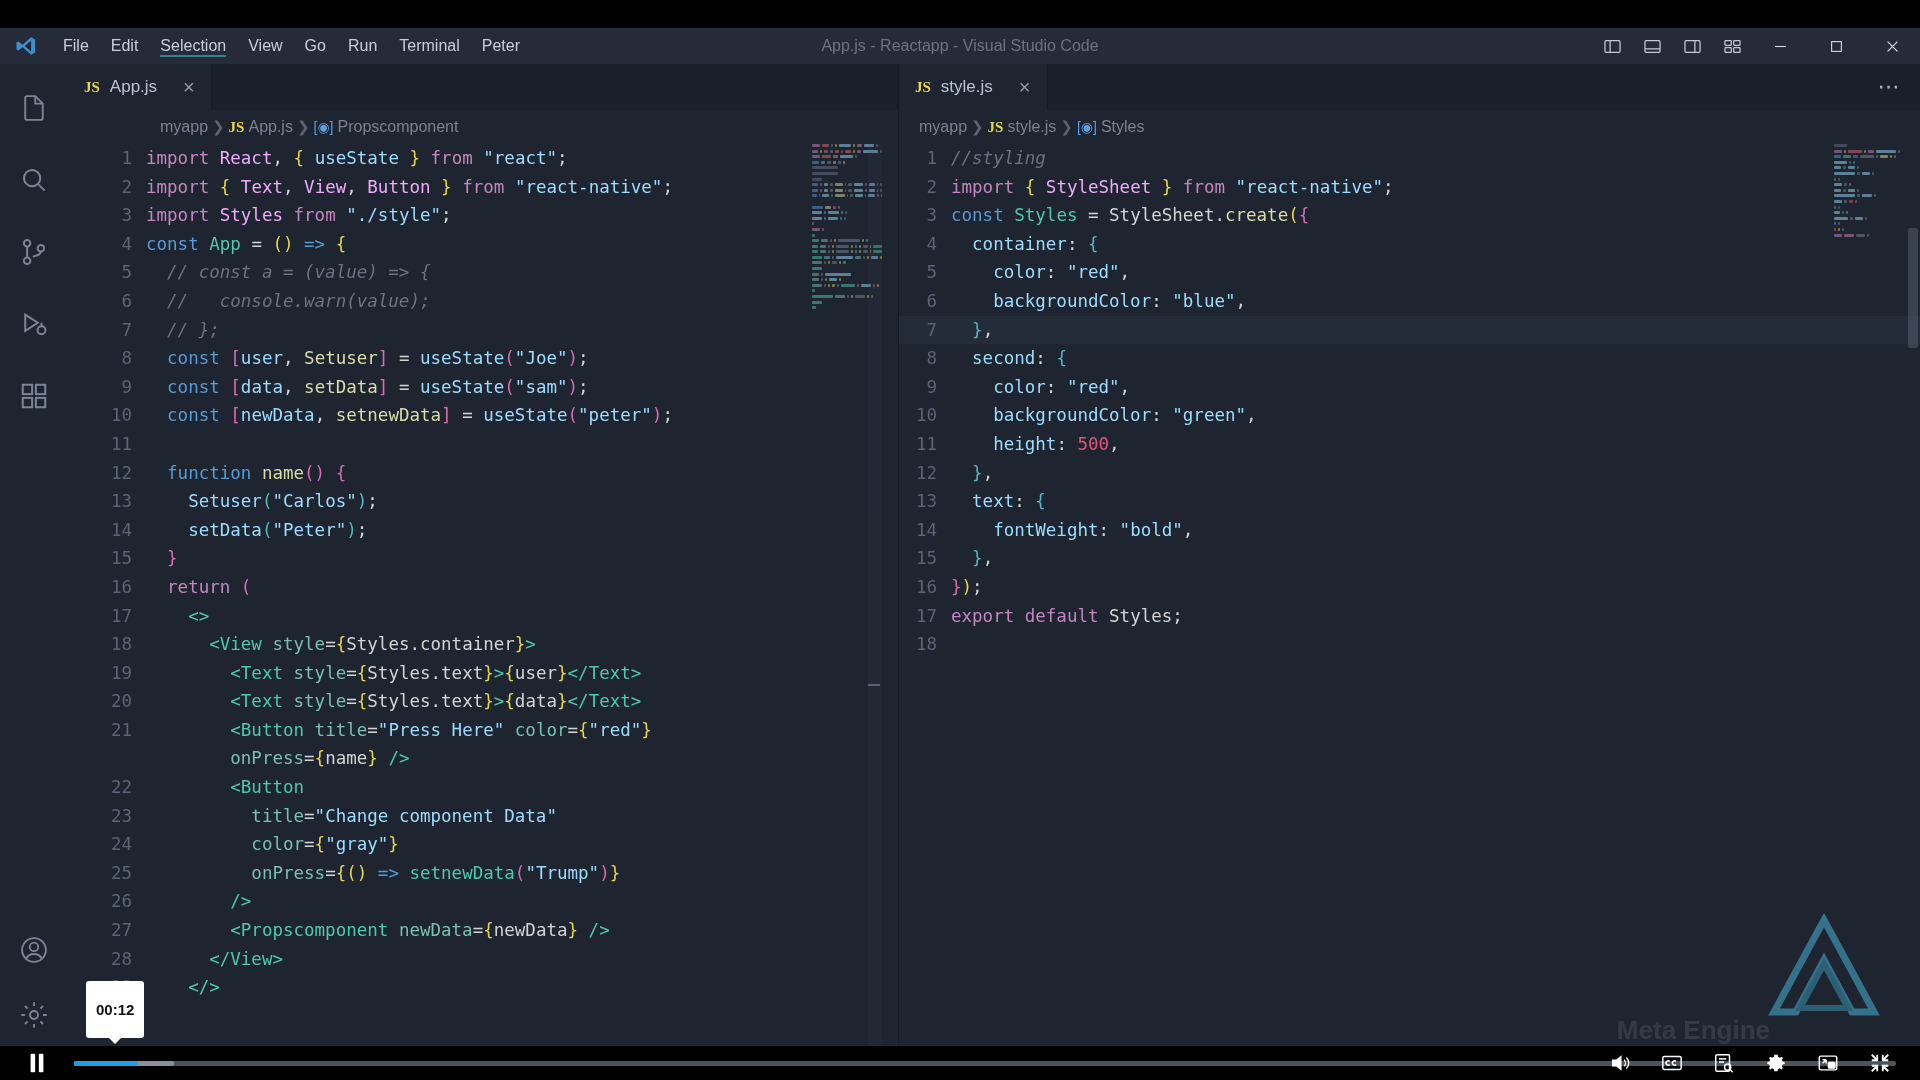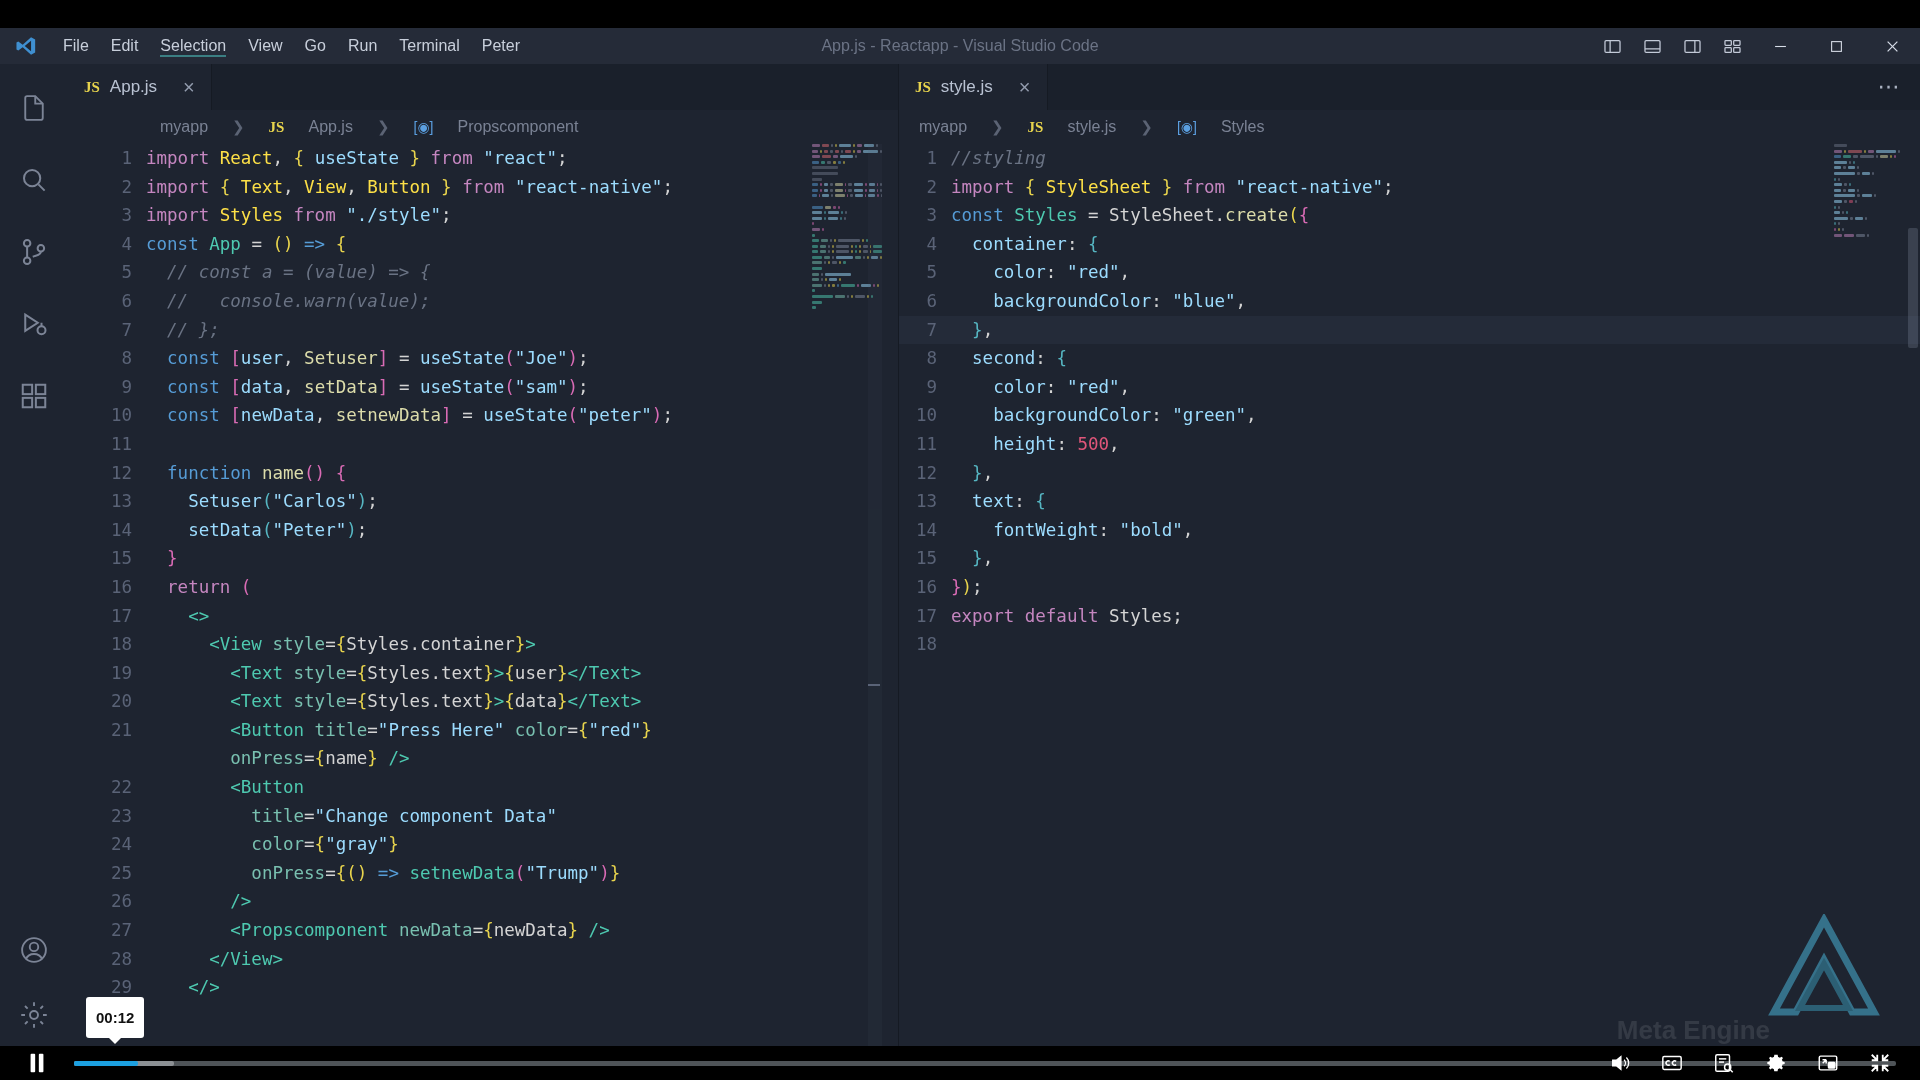--- a/index.html
+++ b/index.html
@@ -100,21 +100,21 @@
     content: ""; position: absolute; left: 0; right: 0; top: 0; height: 1px; background: #1e2430;
   }
   .js-badge { color: #e8d44d; font-weight: bold; font-size: 15px; font-family: Liberation Serif, serif; }
   .tab-close { color: #939cae; font-size: 20px; line-height: 1; margin-left: 16px; }
   .tabs-actions { margin-left: auto; display: flex; align-items: center; gap: 4px; padding-right: 14px; color: #aab2c2; }
   .tabs-actions .ta { width: 34px; height: 34px; display: flex; align-items: center; justify-content: center; }
   .dots { font-size: 22px; letter-spacing: 1px; line-height: 0.6; }
 
   .breadcrumb {
     height: 34px; flex: 0 0 34px; display: flex; align-items: center;
-    padding-left: 92px; gap: 24px; font-size: 16px; color: #7a8294;
+    padding-left: 92px; gap: 4px; font-size: 16px; color: #7a8294;
     background: #1e2430;
   }
   .pane-right .breadcrumb { padding-left: 20px; }
   .bc-sep { color: #5b6374; font-size: 15px; }
   .bc-sym { color: #5b9fe0; font-size: 14px; }
 
   .codearea { flex: 1; position: relative; overflow: hidden; background: #1e2430; }
   .code {
     font-family: "DejaVu Sans Mono", monospace;
     font-size: 17.5px; line-height: 28.6px; white-space: pre;
@@ -124,21 +124,21 @@
   .gutter {
     width: 52px; flex: 0 0 52px; text-align: right; padding-right: 14px;
     color: #5a6377; user-select: none;
   }
   .pane-left .gutter { width: 78px; flex: 0 0 78px; }
   .ctext { flex: 1; }
 
   
   .t-kw   { color: #c586c0; }     
   .t-kw2  { color: #569cd6; }     
-  .t-cls  { color: #fde047; }     
+  .t-cls  { color: #f0abfc; }     
   .t-var  { color: #9cdcfe; }     
   .t-var2 { color: #dcdcaa; }     
   .t-str  { color: #9cdcfe; }
   .t-cmt  { color: #6a7384; font-style: italic; }
   .t-num  { color: #e0567a; }
   .t-pl   { color: #d4d4d4; }     
   .t-b1   { color: #e8d44d; }     
   .t-b2   { color: #d96bb5; }     
   .t-b3   { color: #56b6c2; }     
   .t-tag  { color: #4ec9b0; }     
@@ -190,21 +190,21 @@
     width: 74px; height: 34px; display: flex; align-items: center; justify-content: center;
   }
   .vc-play svg { width: 22px; height: 24px; }
   .progress-wrap { flex: 1; position: relative; height: 34px; display: flex; align-items: center; padding-right: 24px; }
   .progress-track { position: relative; width: 100%; height: 5px; background: #4f5458; border-radius: 2px; }
   .progress-buffer { position: absolute; left: 0; top: 0; height: 5px; background: #8c9094; border-radius: 2px; }
   .progress-played { position: absolute; left: 0; top: 0; height: 5px; background: #1ca0e0; border-radius: 2px; }
   .time-bubble {
     position: absolute; left: 86px; bottom: 42px; z-index: 36;
     background: #fff; color: #111; font-size: 15px; font-weight: bold;
-    padding: 12px 10px; border-radius: 3px;
+    padding: 20px 10px; border-radius: 3px;
   }
   .time-bubble::after {
     content: ""; position: absolute; left: 22px; bottom: -6px;
     border-left: 7px solid transparent; border-right: 7px solid transparent;
     border-top: 7px solid #fff;
   }
   .vc-right {
     position: absolute; right: 14px; bottom: 0; height: 34px; z-index: 36;
     display: flex; align-items: center; gap: 0;
   }

